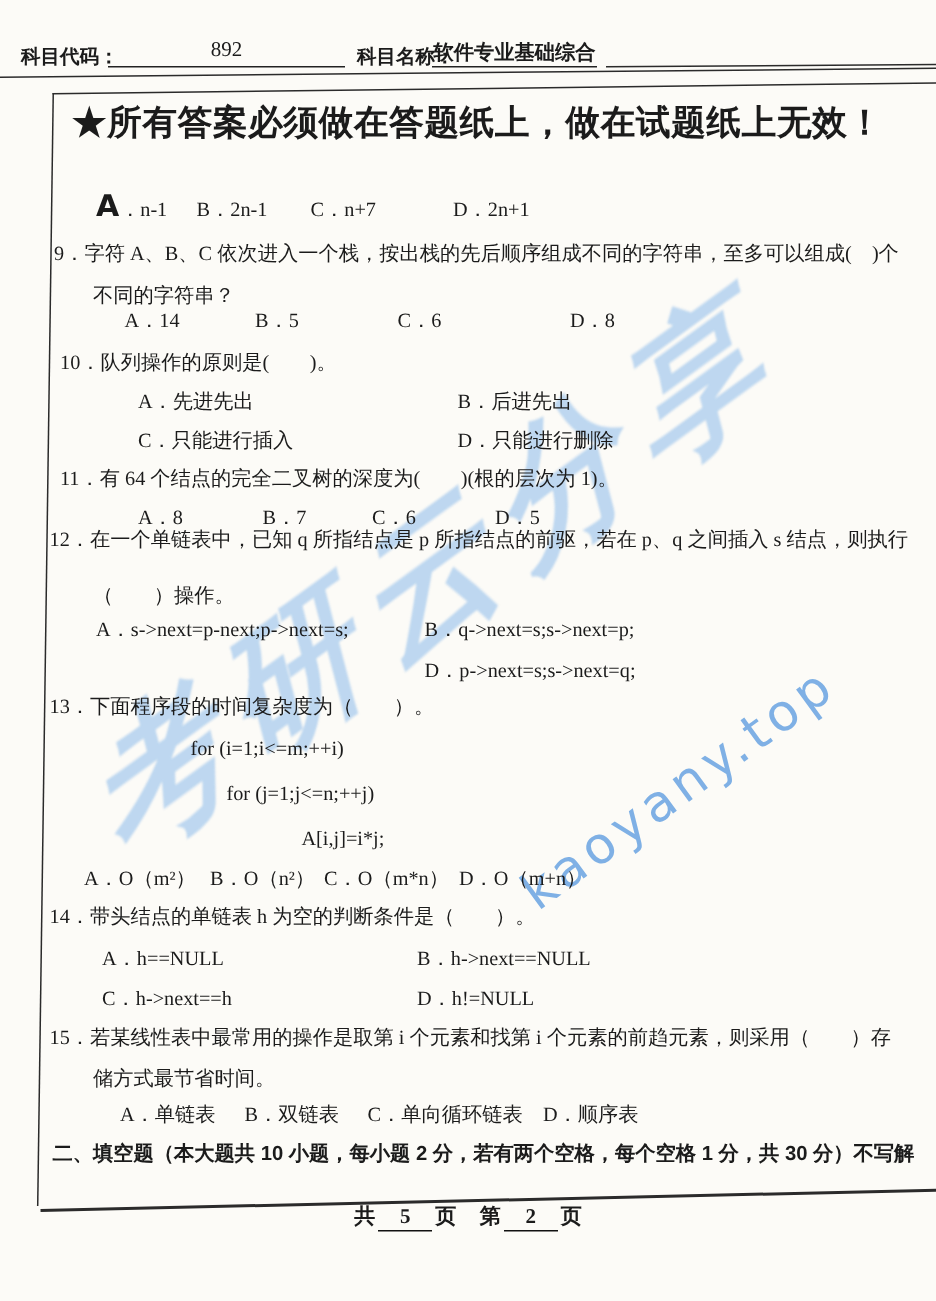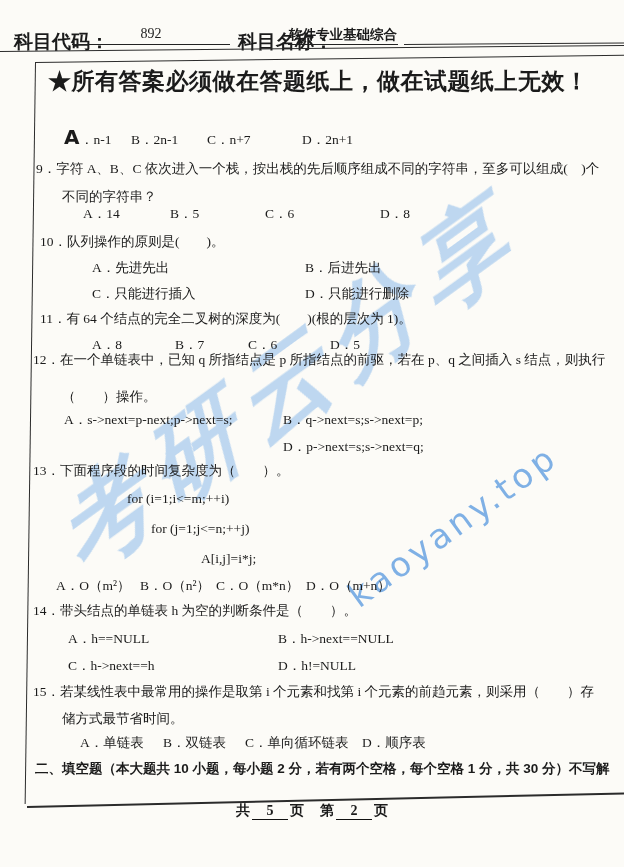--- a/index.html
+++ b/index.html
@@ -6,21 +6,21 @@
   .page{
     position:relative;
     width:624px;height:867px;
     background:#fcfbf7;
     overflow:hidden;
     font-family:"Liberation Serif","DejaVu Serif",serif;
     color:#1b1b1b;
   }
   
   .hdr{position:absolute;white-space:nowrap;}
-  .hdr-label{font-family:"Liberation Sans","DejaVu Sans",sans-serif;font-weight:bold;font-size:19px;}
+  .hdr-label{font-family:"Liberation Sans","DejaVu Sans",sans-serif;font-weight:bold;font-size:13px;}
   .hdr-underline{position:absolute;border-bottom:1.6px solid #222;text-align:center;font-size:14px;}
   .hdr-underline.bold-cn{font-family:"Liberation Sans","DejaVu Sans",sans-serif;font-weight:bold;font-size:13.5px;}
   .line{position:absolute;border-top:1.8px solid #2b2b2b;height:0;}
   .vline{position:absolute;border-left:1.7px solid #2b2b2b;width:0;}
   
   .wm-cn{
     position:absolute;left:66px;top:496px;
     transform:rotate(-36deg) skewX(-8deg);transform-origin:0 50%;
     font-family:"DejaVu Sans",sans-serif;font-weight:bold;font-style:italic;
     font-size:96px;letter-spacing:14px;line-height:1;

